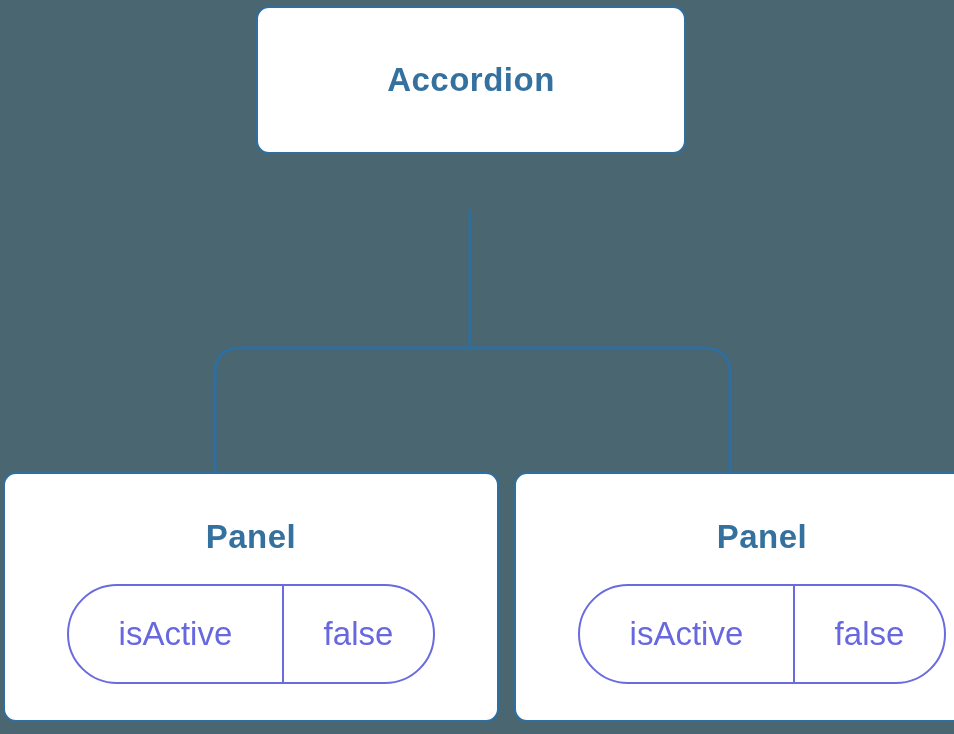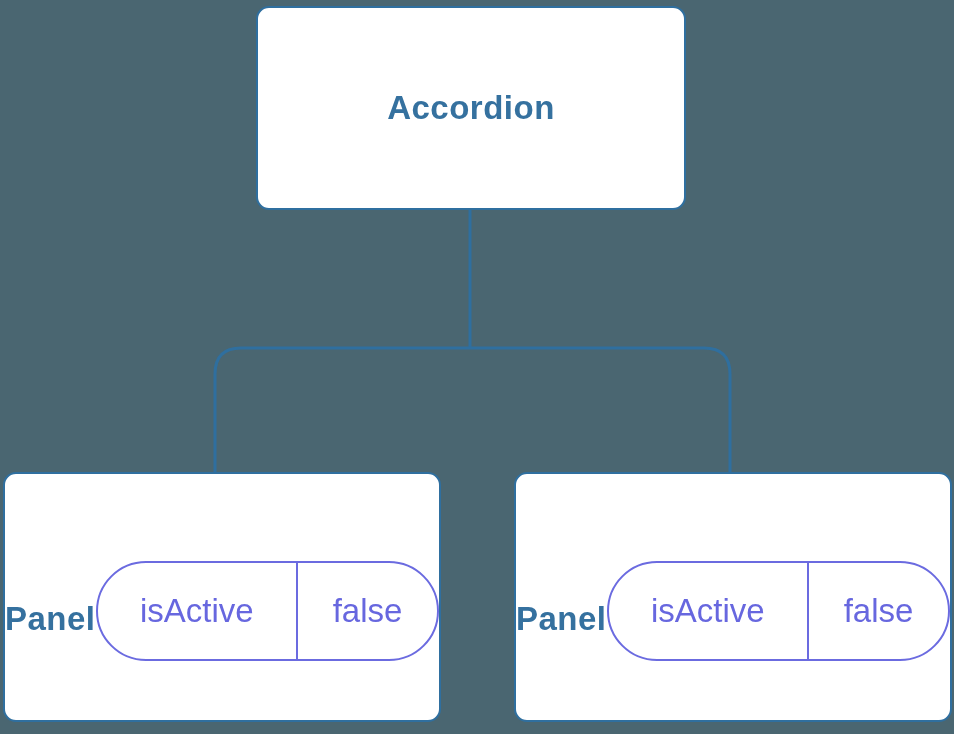--- a/index.html
+++ b/index.html
@@ -23,33 +23,33 @@
   }
   .node {
     position: absolute;
     box-sizing: border-box;
     background: var(--box-fill, #FFFFFF);
     border: 2px solid var(--box-border, #2F6F9F);
     border-radius: 13px;
   }
   .root-node {
     left: 256px; top: 6px;
-    width: 430px; height: 204px;
+    width: 430px; height: 148px;
     display: flex; align-items: center; justify-content: center;
   }
   .node-label {
     font-size: 33px;
     font-weight: 600;
     letter-spacing: 0.5px;
     color: var(--node-text, #35719F);
   }
   .panel-node {
     top: 472px;
-    width: 438px; height: 250px;
-    display: flex; flex-direction: row; align-items: center;
+    width: 496px; height: 250px;
+    display: flex; flex-direction: column; align-items: center;
   }
   .panel-left  { left: 3px; }
   .panel-right { left: 514px; }
   .panel-title { margin-top: 44px; }
   .state-pill {
     margin-top: 28px;
     box-sizing: border-box;
     width: 368px; height: 100px;
     border: 2px solid var(--pill-border, #6B6BE0);
     border-radius: 60px;

